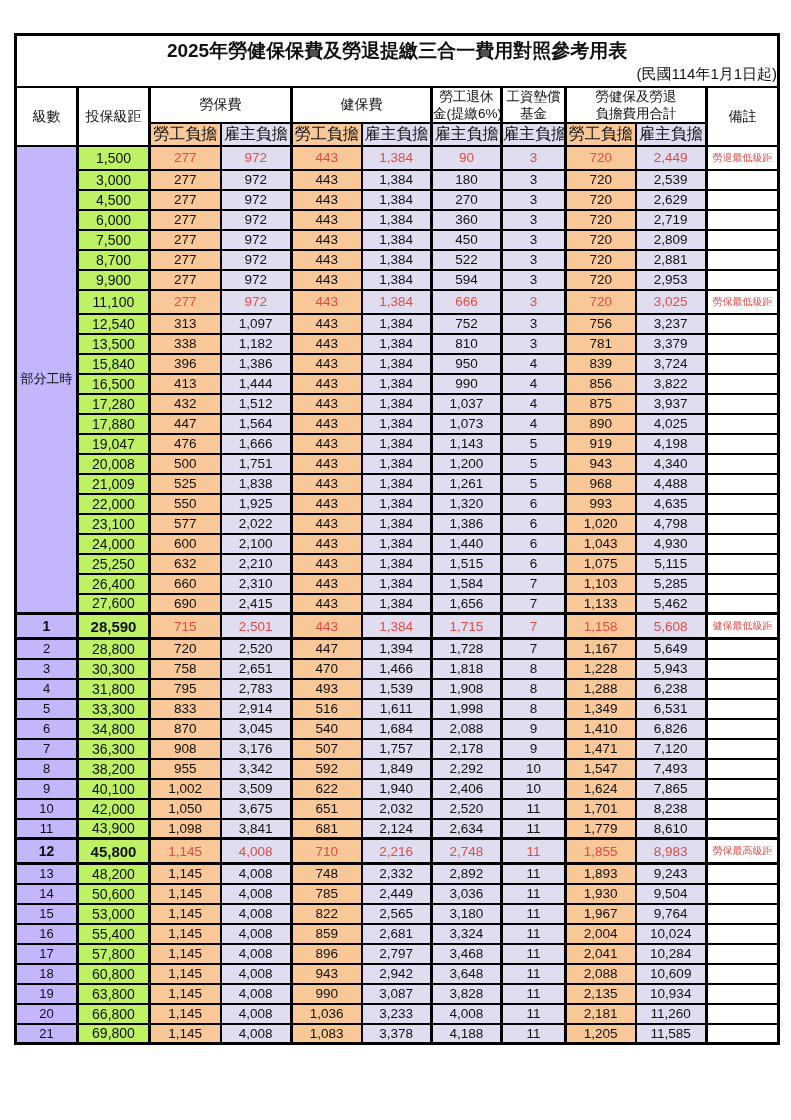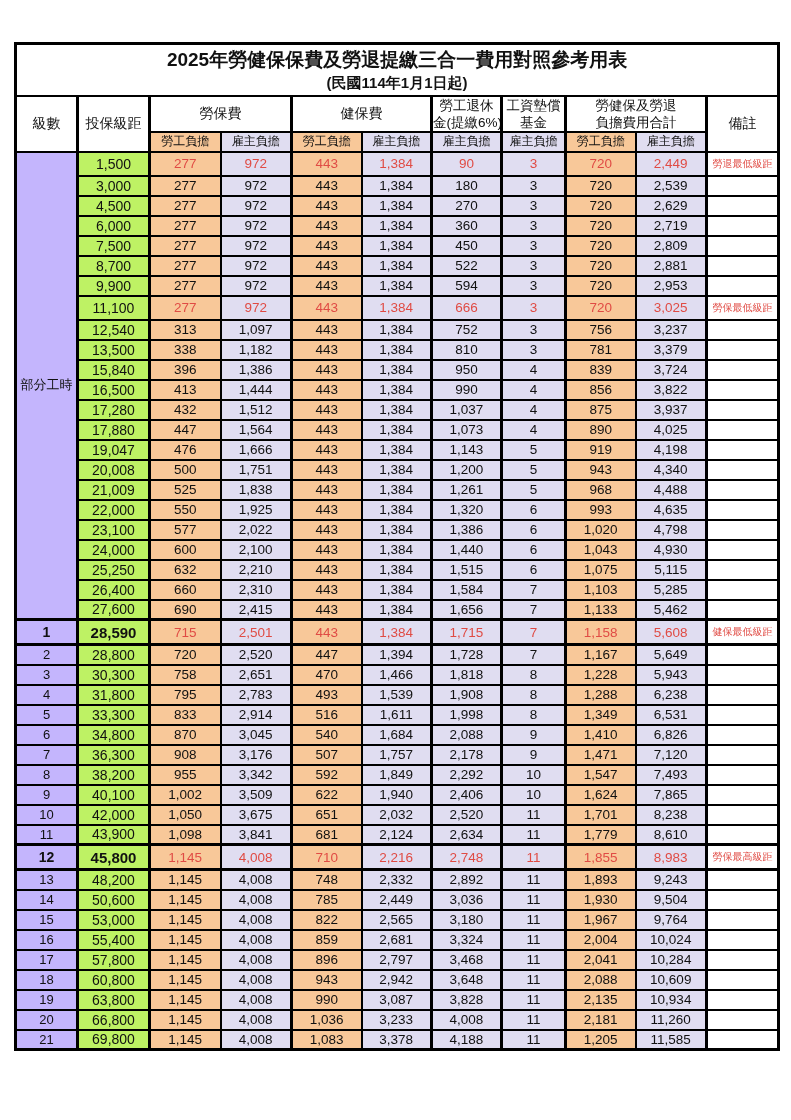--- a/index.html
+++ b/index.html
@@ -1,34 +1,34 @@
 <!DOCTYPE html>
 <html style="--emp: #F8C899; --er: #E0DDF1; --red: #E04B44; --line: #000000;"><head>
 <meta charset="utf-8">
 <style>
   :root{
     --emp:#F8C899; --er:#E0DDF1; --red:#E04B44; --line:#000;
   }
   *{margin:0;padding:0;box-sizing:border-box;}
   html,body{width:791px;height:1120px;background:#fff;
     font-family:"Liberation Sans","DejaVu Sans",sans-serif;color:#111;}
-  .sheet{position:absolute;left:14px;top:42px;width:691px;border-radius:16px;}
+  .sheet{position:absolute;left:14px;top:33px;width:691px;border-radius:16px;}
   table{border-collapse:collapse;table-layout:fixed;width:763px;
     border:3px solid var(--line);}
   th,td{border:2px solid var(--line);text-align:center;vertical-align:middle;
     overflow:hidden;white-space:nowrap;}
   th{font-weight:normal;}
   .gl{border-left-width:3px;}
   
   .titlecell{height:52px;background:#fff;}
   .title{font-size:19px;font-weight:bold;line-height:26px;}
-  .subtitle{font-size:15px;font-weight:bold;line-height:20px;}
+  .subtitle{font-size:15px;font-weight:normal;line-height:20px;text-align:right;}
   
   tr.h1 th{height:36px;font-size:14px;line-height:17px;background:#fff;}
-  tr.h2 th{height:20px;font-size:12px;}
+  tr.h2 th{height:20px;font-size:16px;}
   .two-line div{line-height:17px;font-size:13.5px;}
   .emp{background:var(--emp);}
   .er{background:var(--er);}
   
   tbody td{height:20px;font-size:13.5px;}
   td.level-cell{font-size:13px;background:#c4b5fd;}
   td.bracket{font-size:14px;background:#bef264;}
   td.remark{font-size:10px;color:var(--red);background:#fff;padding:4px 1px;}
   tr.red td.val{color:var(--red);}
   tr.section td{border-top-width:3px;border-bottom-width:3px;}

